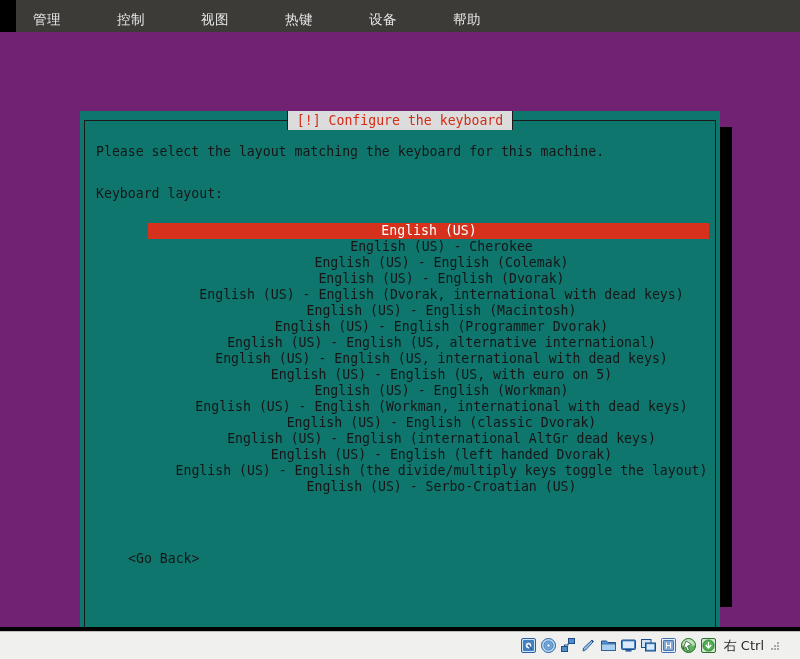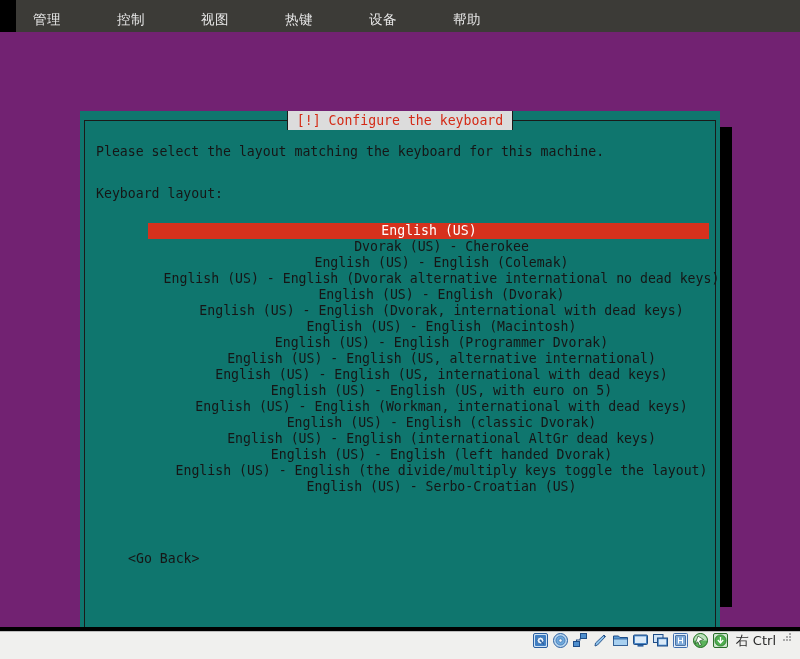--- a/index.html
+++ b/index.html
@@ -170,23 +170,23 @@
 
   
   .statusbar {
     position: absolute;
     left: 0; top: 631px;
     width: 800px; height: 28px;
     background: #f0f0ee;
     border-top: 1px solid #bdbdbd;
     box-sizing: border-box;
     display: flex;
-    align-items: flex-start;
+    align-items: center;
     justify-content: flex-end;
-    padding-right: 8px;
+    padding-right: 20px;
   }
   .watermark {
     position: absolute;
     left: 447px;
     top: 628px;
     font-family: "DejaVu Serif", "Liberation Serif", serif;
     font-size: 19px;
     color: rgba(120,110,60,0.24);
     letter-spacing: 1.5px;
     white-space: nowrap;
@@ -247,30 +247,30 @@
       <div class="title-wrap">
         <div class="title-text">[!] Configure the keyboard</div>
       </div>
 
       <div class="dlg-body">
         <div class="intro">Please select the layout matching the keyboard for this machine.</div>
         <div class="subhead">Keyboard layout:</div>
 
         <div class="listbox">
           <div class="row selected">English (US)</div>
-          <div class="row">Dvorak (US) - Cherokee</div>
+          <div class="row">English (US) - Cherokee</div>
           <div class="row">English (US) - English (Colemak)</div>
-          <div class="row">English (US) - English (Dvorak alternative international no dead keys)</div>
           <div class="row">English (US) - English (Dvorak)</div>
           <div class="row">English (US) - English (Dvorak, international with dead keys)</div>
           <div class="row">English (US) - English (Macintosh)</div>
           <div class="row">English (US) - English (Programmer Dvorak)</div>
           <div class="row">English (US) - English (US, alternative international)</div>
           <div class="row">English (US) - English (US, international with dead keys)</div>
           <div class="row">English (US) - English (US, with euro on 5)</div>
+          <div class="row">English (US) - English (Workman)</div>
           <div class="row">English (US) - English (Workman, international with dead keys)</div>
           <div class="row">English (US) - English (classic Dvorak)</div>
           <div class="row">English (US) - English (international AltGr dead keys)</div>
           <div class="row">English (US) - English (left handed Dvorak)</div>
           <div class="row">English (US) - English (the divide/multiply keys toggle the layout)</div>
           <div class="row">English (US) - Serbo-Croatian (US)</div>
         </div>
 
         <div class="gobackwrap">&lt;Go Back&gt;</div>
       </div>

